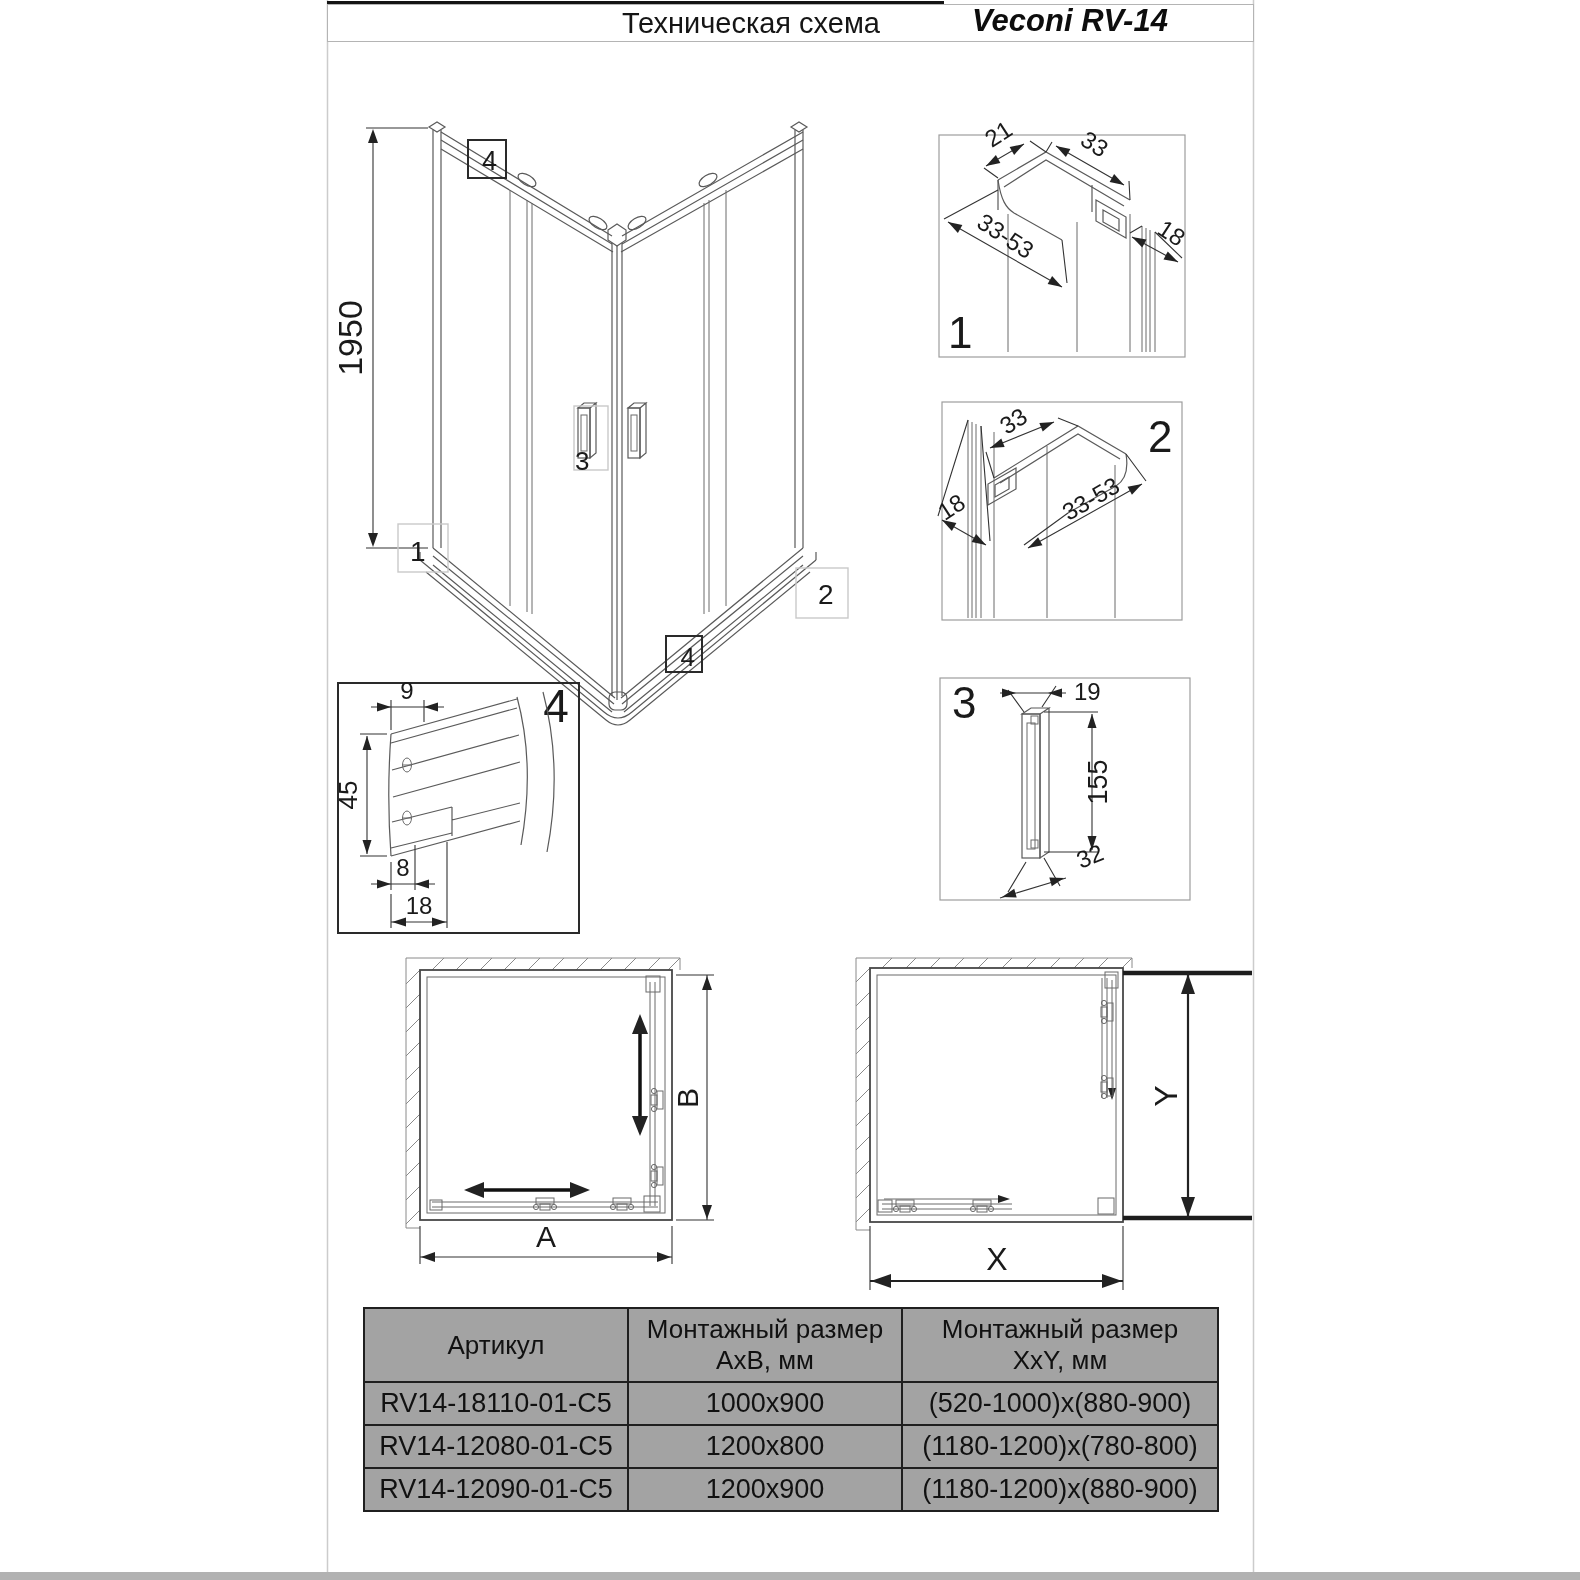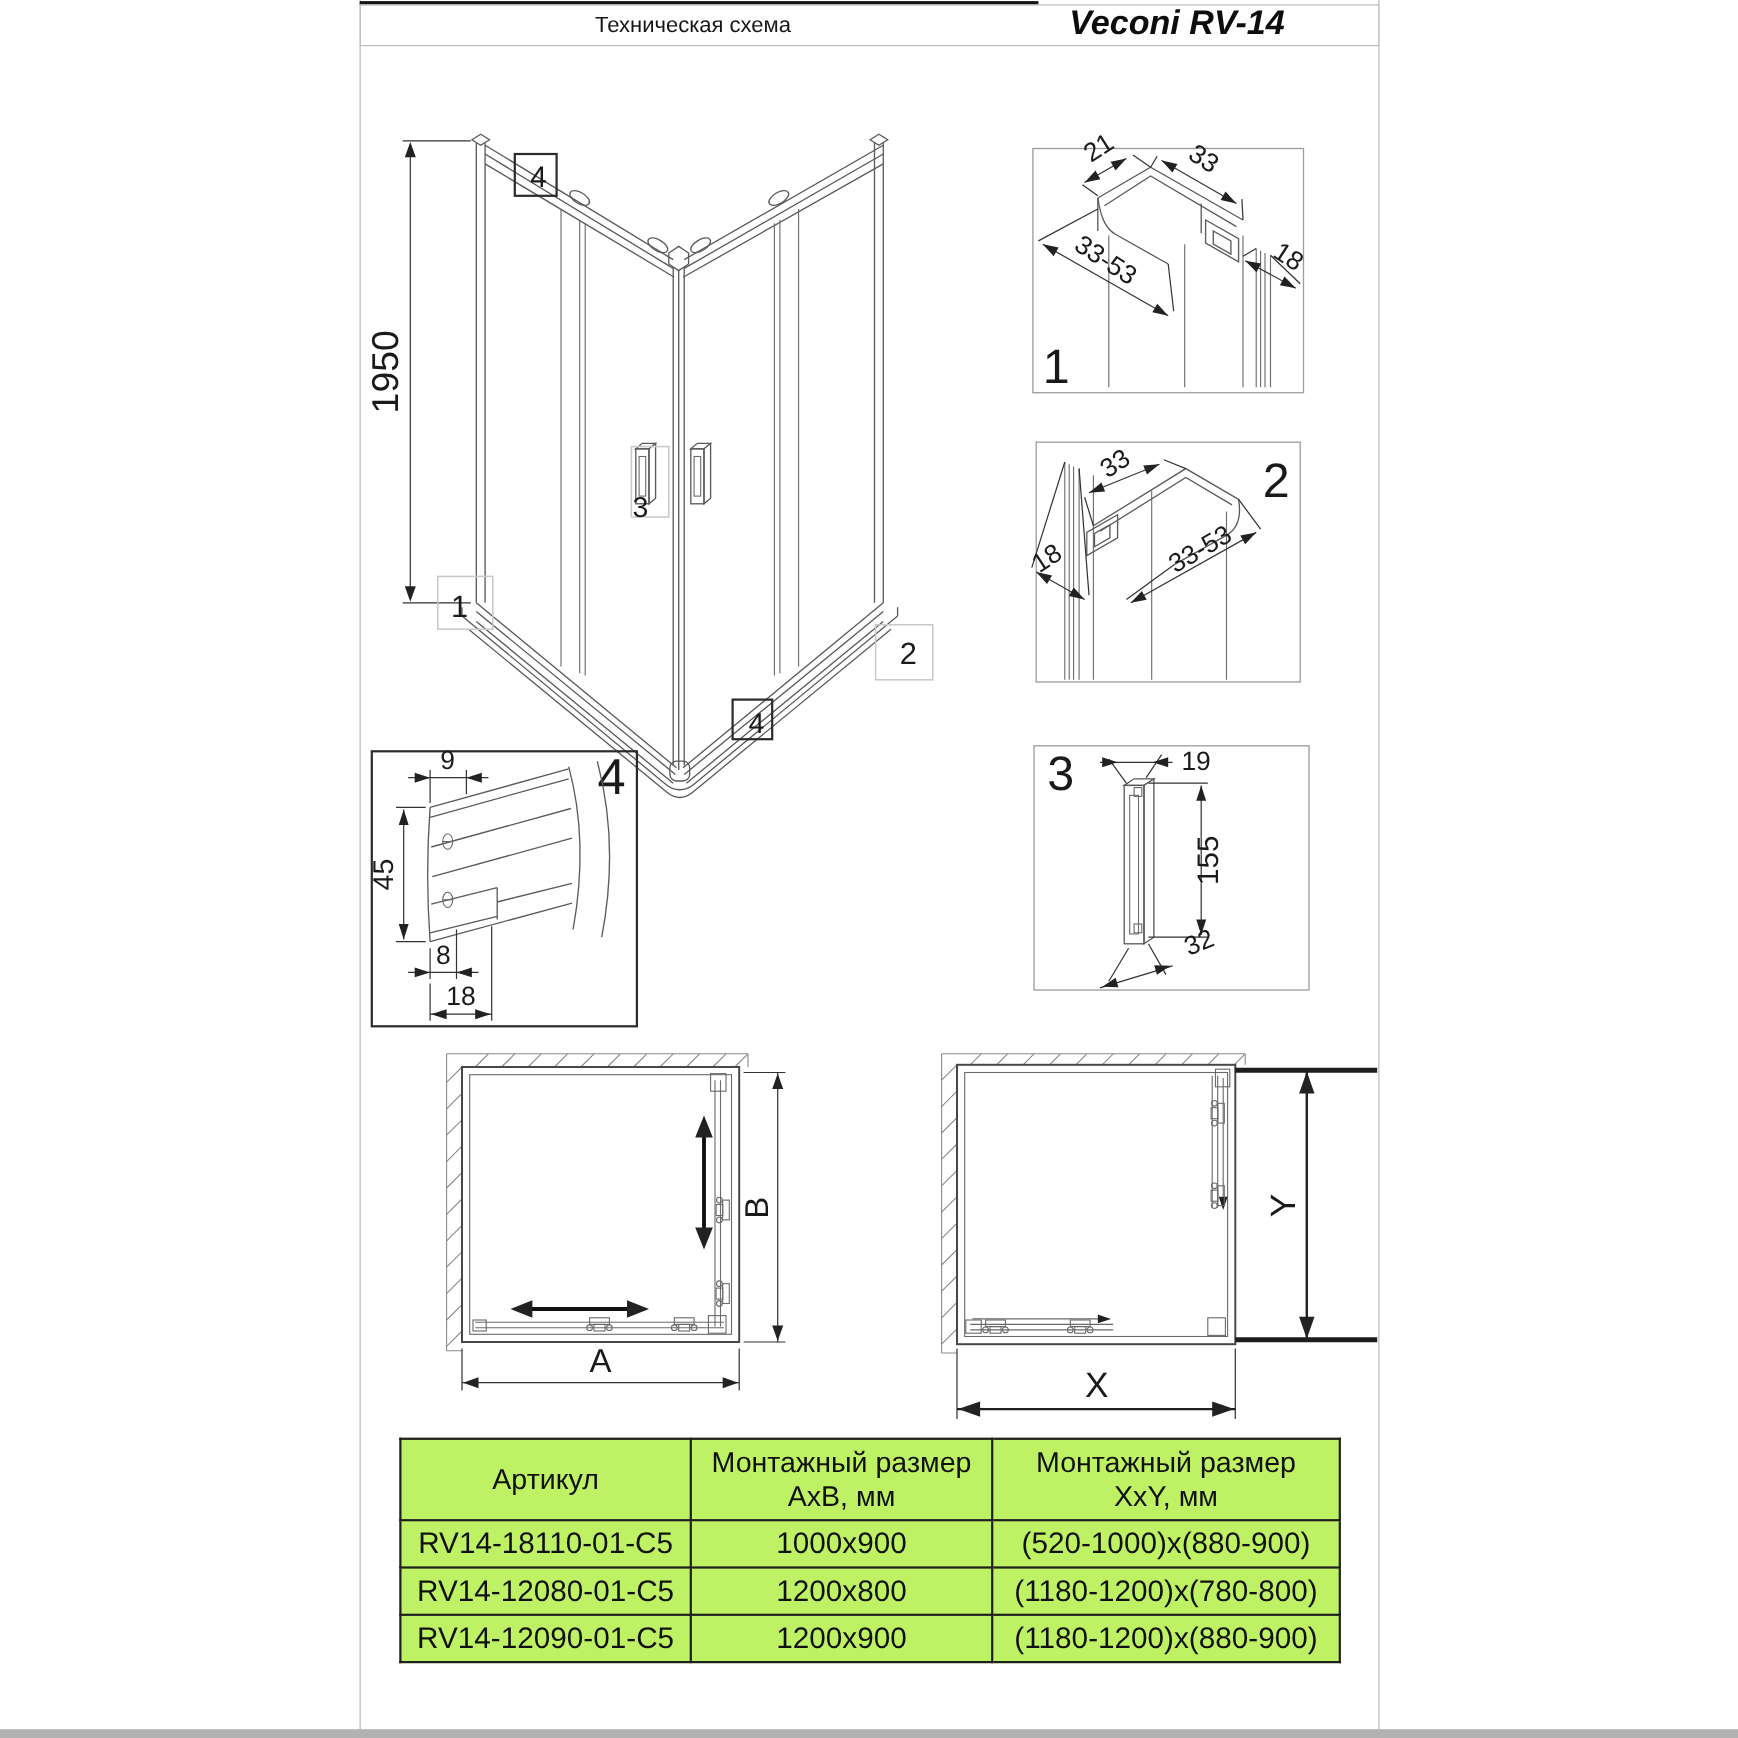--- a/index.html
+++ b/index.html
@@ -1,34 +1,34 @@
 <!DOCTYPE html>
 <html><head>
 <meta charset="utf-8">
 <style>
   html,body{margin:0;padding:0;background:#ffffff;}
   body{width:1580px;height:1580px;position:relative;font-family:"Liberation Sans",sans-serif;color:#111;overflow:hidden;}
   .abs{position:absolute;}
   #header-box{left:327px;top:4px;width:925px;height:36px;border:1px solid #b4b4b4;background:#fff;}
   #header-topbar{left:327px;top:1px;width:617px;height:4px;background:#141414;}
-  #doc-title{left:380px;top:6px;width:500px;height:34px;line-height:34px;text-align:center;font-size:20px;color:#151515;}
+  #doc-title{left:380px;top:6px;width:500px;height:34px;line-height:34px;text-align:right;font-size:29px;color:#151515;}
   #brand-title{left:935px;top:3px;width:270px;height:36px;line-height:36px;text-align:center;font-size:31px;font-weight:bold;color:#0d0d0d;font-style:italic;}
   svg{position:absolute;left:0;top:0;}
   svg text{font-family:"Liberation Sans",sans-serif;fill:#1a1a1a;}
   .ln{stroke:#5a5a5a;stroke-width:1.2;fill:none;}
   .ln-th{stroke:#6a6a6a;stroke-width:1;fill:none;}
   .dim{stroke:#333;stroke-width:1.1;fill:none;}
   .dimh{stroke:#222;stroke-width:2.2;fill:none;}
   .arrow{fill:#222;stroke:none;}
   .boxdark{stroke:#2a2a2a;stroke-width:2;fill:none;}
   .boxlight{stroke:#c9c9c9;stroke-width:1.4;fill:none;}
   .dbox{stroke:#9d9d9d;stroke-width:1.2;fill:none;}
   .hatch{stroke:#8a8a8a;stroke-width:1;fill:none;}
   .bold-arrow{stroke:#111;stroke-width:3.5;fill:none;}
-  #spec-table{left:363px;top:1307px;border-collapse:collapse;table-layout:fixed;background:#bef264;}
+  #spec-table{left:363px;top:1307px;border-collapse:collapse;table-layout:fixed;background:#a3a3a3;}
   #spec-table td{border:2px solid #1f1f1f;text-align:center;vertical-align:middle;padding:0;}
   #spec-table .hdr{height:74px;font-size:26px;line-height:31px;}
   #spec-table .row td{height:41px;font-size:27px;}
   .c1{width:262px;} .c2{width:272px;} .c3{width:314px;}
 </style>
 </head>
 <body>
 
 <svg id="diagram" width="1580" height="1580" viewBox="0 0 1580 1580">
   <defs>

